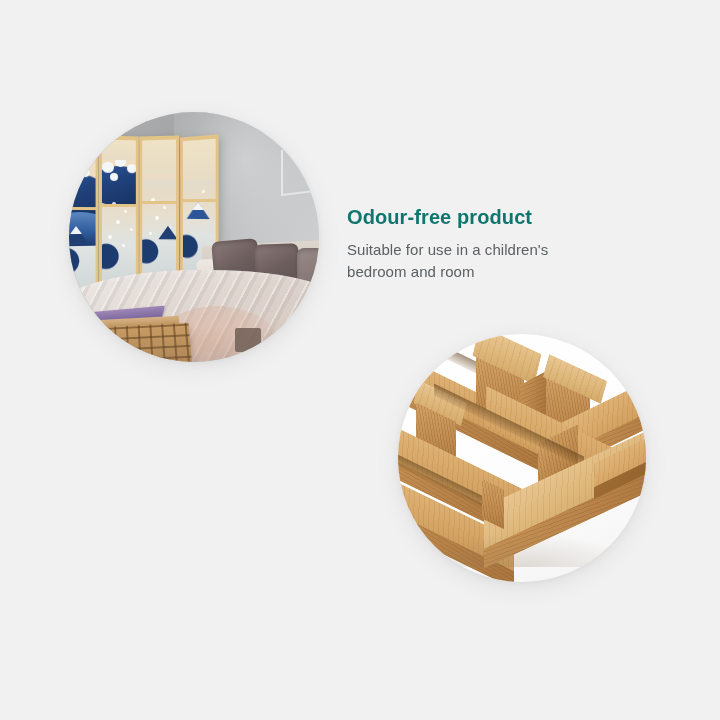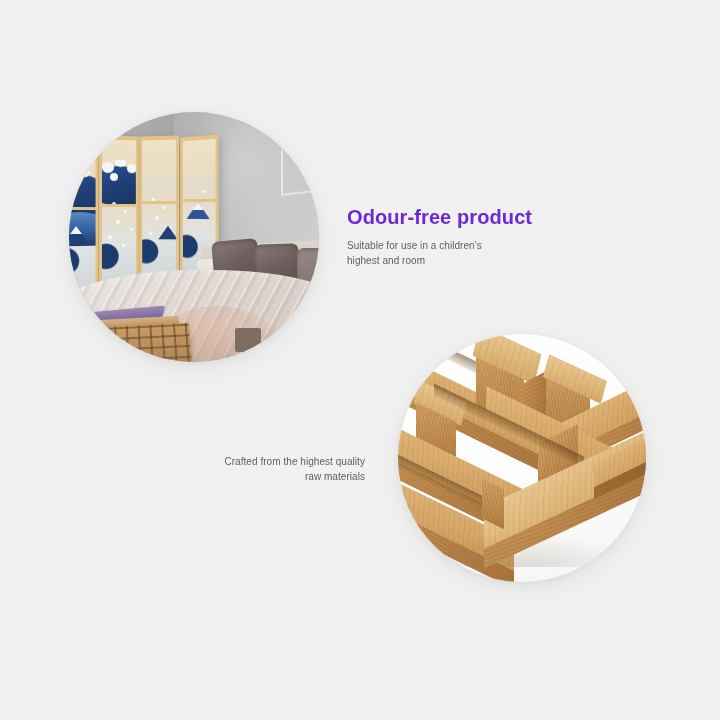--- a/index.html
+++ b/index.html
@@ -363,27 +363,27 @@
   }
   #text-solid {
     left: 85px;
     top: 455px;
     width: 280px;
     text-align: right;
   }
   .feature-title {
     font-size: 20px;
     font-weight: 700;
-    color: #6d28d9;
+    color: #0f766e;
     letter-spacing: 0.1px;
     line-height: 1.25;
     margin-bottom: 9px;
   }
   .feature-desc {
-    font-size: 10px;
+    font-size: 15px;
     font-weight: 400;
     color: #5c6063;
     line-height: 1.46;
     letter-spacing: 0.05px;
   }
 </style>
 </head>
 <body>
 
 <div class="canvas">
@@ -476,21 +476,21 @@
         </div>
 
         <div class="floor-shadow"></div>
       </div>
     </div>
 
     <div class="text-block" id="text-odour">
       <div class="feature-title">Odour-free product</div>
       <div class="feature-desc">
         <span>Suitable for use in a children's</span><br>
-        <span>highest and room</span>
+        <span>bedroom and room</span>
       </div>
     </div>
   </div>
 
   <div class="feature">
 
     <div class="medallion" id="medallion-timber">
       <div class="scene">
         <div class="timber-bg"></div>
 
@@ -530,20 +530,16 @@
         <div class="beam face-end" style="left:84px;top:150px;width:22px;height:40px;transform:skewY(26deg);"></div>
 
         <div class="beam face-top" style="left:196px;top:100px;width:120px;height:26px;transform:skewY(-26deg);"></div>
         <div class="beam face-dark" style="left:196px;top:124px;width:120px;height:12px;transform:skewY(-26deg);"></div>
 
         <div class="timber-floor-shadow"></div>
       </div>
     </div>
 
     <div class="text-block" id="text-solid">
-      <div class="feature-desc">
-        <span>Crafted from the highest quality</span><br>
-        <span>raw materials</span>
-      </div>
     </div>
   </div>
 
 </div>
 
 </body></html>

